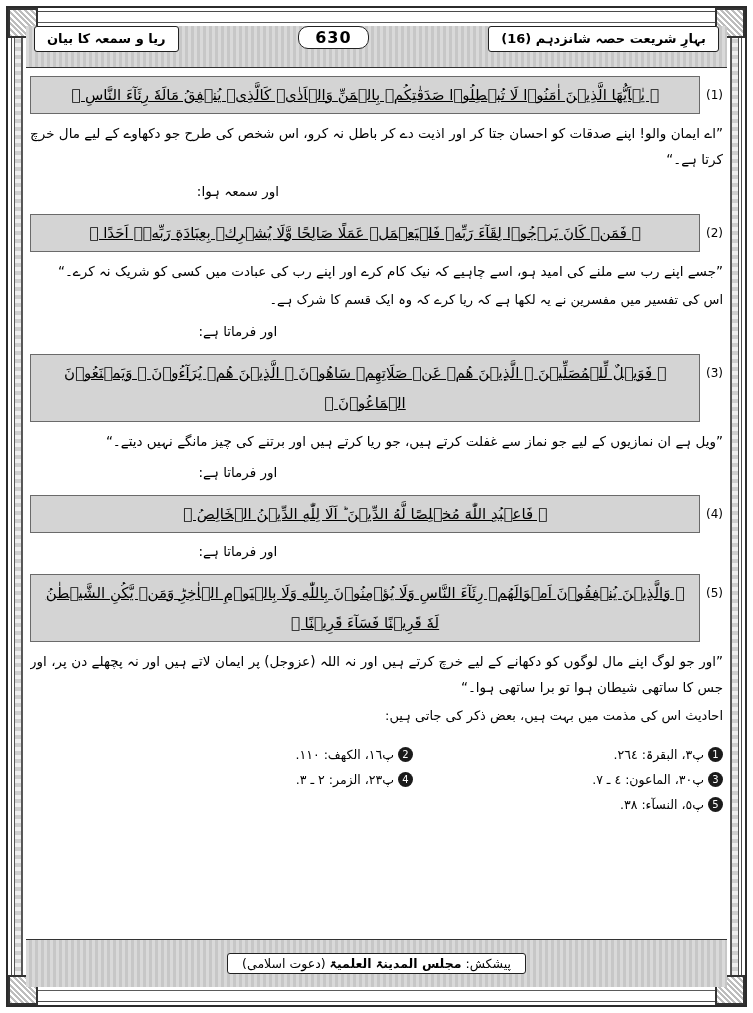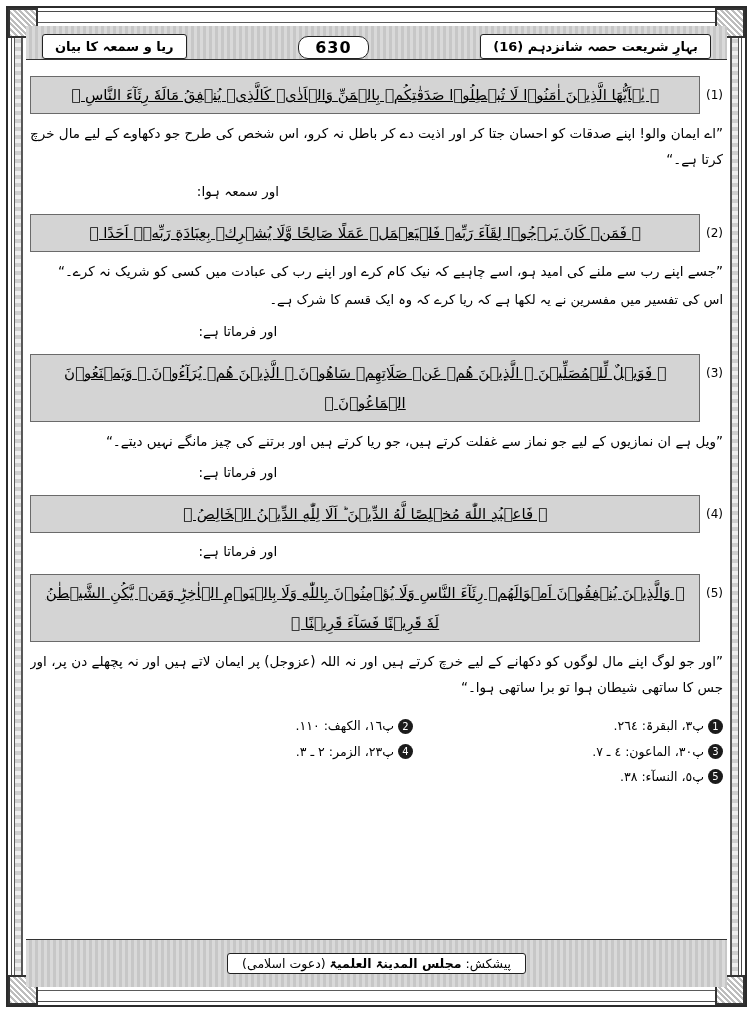--- a/index.html
+++ b/index.html
@@ -54,29 +54,29 @@
   .corner.tr { right: 8px; top: 8px; }
   .corner.bl { left: 8px;  bottom: 8px; }
   .corner.br { right: 8px; bottom: 8px; }
 
   
   .header {
     position: absolute;
     left: 26px;
     right: 26px;
     top: 26px;
-    height: 34px;
-    display: flex;
-    align-items: flex-end;
+    height: 42px;
+    display: flex;
+    align-items: flex-start;
     justify-content: space-between;
     background:
       repeating-linear-gradient(90deg, #d9d9d9 0 3px, #c7c7c7 3px 6px);
     border-bottom: 1px solid #333;
     box-sizing: border-box;
-    padding: 0 16px;
+    padding: 0 8px;
   }
   .hdr-pill {
     background: #ffffff;
     border: 1px solid #222;
     border-radius: 3px;
     padding: 2px 12px;
     font-family: "DejaVu Sans", sans-serif;
     font-size: 13px;
     font-weight: bold;
     direction: rtl;
@@ -286,20 +286,21 @@
         <div class="ayah-row">
           <div class="ayah-num">(4)</div>
           <div class="ayah-line">﴿ فَاعۡبُدِ اللّٰهَ مُخۡلِصًا لَّهُ الدِّيۡنَ ؕ اَلَا لِلّٰهِ الدِّيۡنُ الۡخَالِصُ ﴾</div>
         </div>
         <div class="lead center-ish">اور فرماتا ہے:</div>
         <div class="ayah-row">
           <div class="ayah-num">(5)</div>
           <div class="ayah-line">﴿ وَالَّذِيۡنَ يُنۡفِقُوۡنَ اَمۡوَالَهُمۡ رِئَآءَ النَّاسِ وَلَا يُؤۡمِنُوۡنَ بِاللّٰهِ وَلَا بِالۡيَوۡمِ الۡاٰخِرِؕ وَمَنۡ يَّكُنِ الشَّيۡطٰنُ لَهٗ قَرِيۡنًا فَسَآءَ قَرِيۡنًا ﴾</div>
         </div>
         <div class="translation">”اور جو لوگ اپنے مال لوگوں کو دکھانے کے لیے خرچ کرتے ہیں اور نہ اللہ (عزوجل) پر ایمان لاتے ہیں اور نہ پچھلے دن پر، اور جس کا ساتھی شیطان ہوا تو برا ساتھی ہوا۔“</div>
+        <div class="note">احادیث اس کی مذمت میں بہت ہیں، بعض ذکر کی جاتی ہیں:</div>
       </div>
 
     <div class="footnotes">
       <div id="fn-wrap">
           <div class="fn-row">
             <div class="fn-item">
               <span class="fn-marker">1</span>
               <span class="fn-text">پ٣، البقرۃ: ٢٦٤.</span>
             </div>
             <div class="fn-item">

